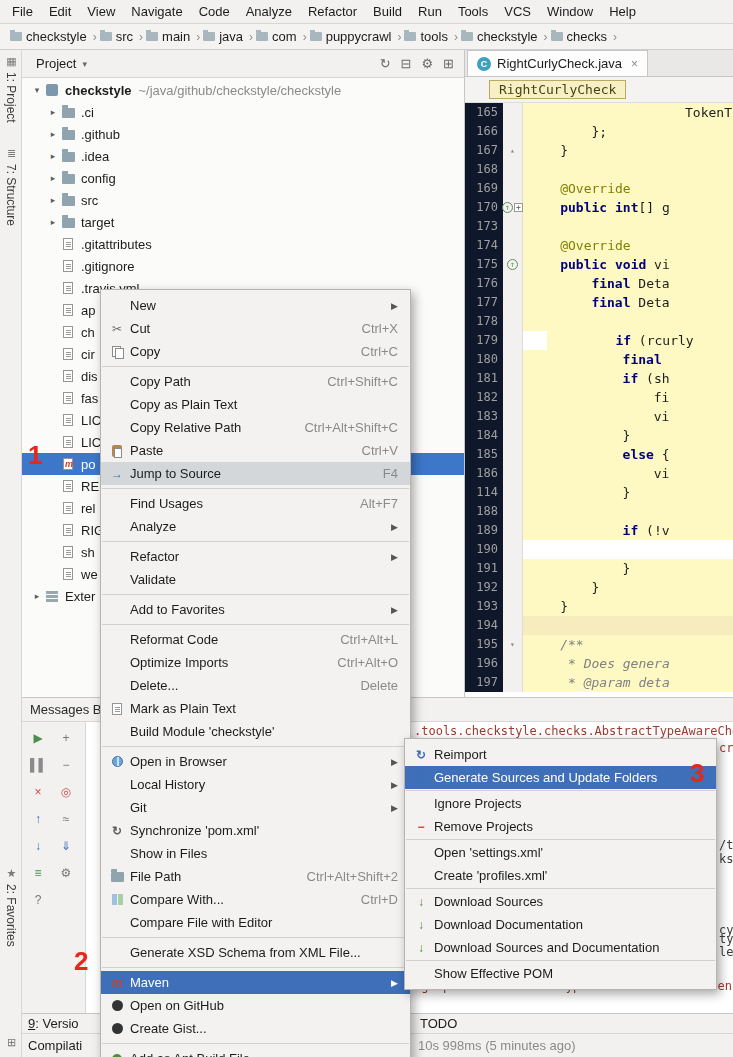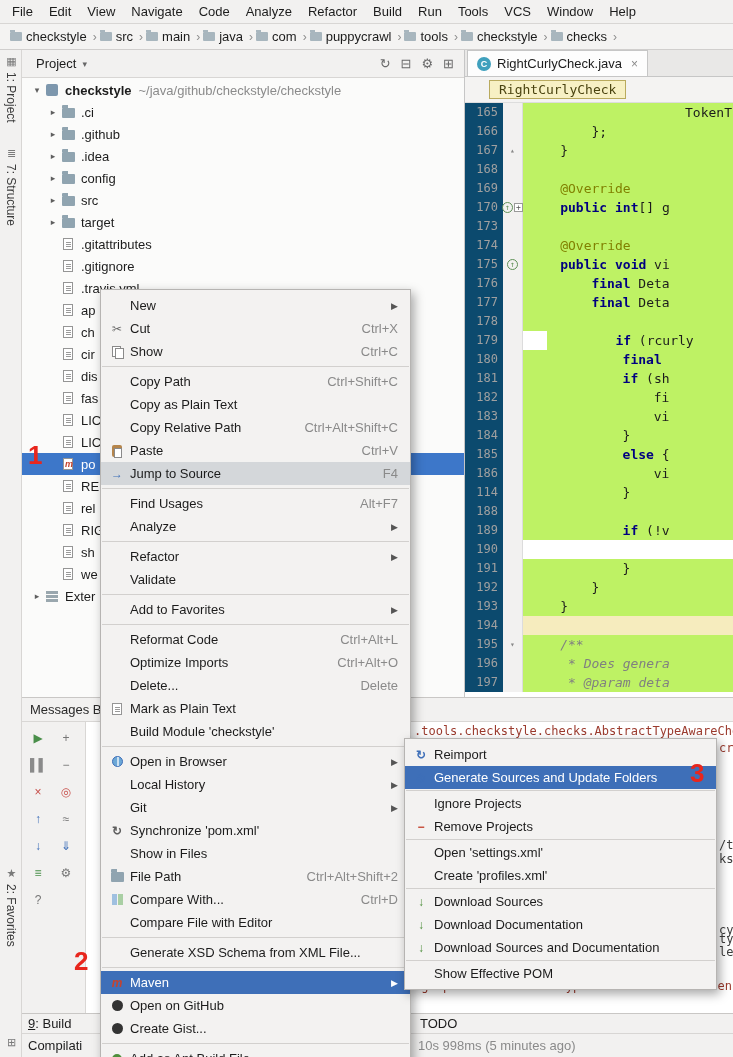--- a/index.html
+++ b/index.html
@@ -53,23 +53,23 @@
   
   .editor{position:absolute;left:465px;top:50px;width:268px;height:647px;background:#fff;z-index:1}
   .tabbar{height:27px;background:#e9e8e7;border-bottom:1px solid #c6c6c6;display:flex;align-items:flex-end}
   .tab{height:26px;display:flex;align-items:center;gap:6px;padding:0 9px;background:#fdfdfd;border:1px solid #c6c6c6;border-bottom:none;margin-left:2px;white-space:nowrap}
   .class-ic{width:14px;height:14px;border-radius:50%;background:#3fa0bd;color:#fff;font:bold 9px/14px "Liberation Sans",sans-serif;text-align:center;flex:0 0 14px}
   .tab-close{color:#8a8a8a;font-size:12px;margin-left:3px}
   .bcbar{height:26px;background:#f4f3f2;border-bottom:1px solid #ddd;display:flex;align-items:center;padding-left:24px}
   .bchip{font-family:"DejaVu Sans Mono",monospace;font-size:13px;color:#4a4310;background:#f7f0c4;border:1px solid #b9aa5e;padding:1px 9px}
   .code{position:absolute;top:53px;left:0;right:0;bottom:0;font-family:"DejaVu Sans Mono",monospace;font-size:13px;overflow:hidden;background:#fff}
   .cl{height:19px;display:flex;white-space:pre}
-  .gut{width:38px;flex:0 0 38px;text-align:right;padding-right:5px;color:#a0a0a0;background:#0c4a6e;line-height:19px;font-size:12px}
+  .gut{width:38px;flex:0 0 38px;text-align:right;padding-right:5px;color:#a0a0a0;background:#0f172a;line-height:19px;font-size:12px}
   .gicons{width:20px;flex:0 0 20px;background:#f2f1f0;border-right:1px solid #dcdcdc;display:flex;align-items:center;justify-content:center;gap:1px}
-  .ctext{flex:1;line-height:19px;background:#bef264;overflow:hidden}
+  .ctext{flex:1;line-height:19px;background:#fef9c3;overflow:hidden}
   .cl.caret .ctext{background:#f6ecbe}
   .kw{color:#000080;font-weight:bold}
   .ann{color:#808000}
   .cmt{color:#808080;font-style:italic}
   .ovr{width:11px;height:11px;border:1px solid #5f9157;border-radius:50%;color:#5f9157;font-size:8px;line-height:9px;text-align:center;flex:0 0 11px}
   .foldbox{width:9px;height:9px;border:1px solid #999;background:#fff;color:#555;font-size:8px;line-height:7px;text-align:center;flex:0 0 9px}
   .foldmk{color:#888;font-size:8px}
 
   
   .bottom{position:absolute;left:22px;top:697px;width:711px;height:316px;background:#fff;border-top:1px solid #c9c7c5;z-index:1}
@@ -464,21 +464,21 @@
   <div class="con-line" style="left:414px;top:979px">rg.apache.tools.ant.types.Reference has been c</div>
   <div id="frags">
       <div class="con-frag" style="top: 838px;">/te</div>
       <div class="con-frag" style="top: 852px;">ksl</div>
       <div class="con-frag" style="top: 932px;">ty</div>
       <div class="con-frag" style="top: 923px;">cyl</div>
       <div class="con-frag" style="top: 945px;">le</div>
     </div>
 
   <div class="bstripe">
-    <span class="bar-txt" style="left:28px"><span class="u">9</span><span>: Build</span></span>
+    <span class="bar-txt" style="left:28px"><span class="u">9</span><span>: Versio</span></span>
     <span class="bar-txt" style="left:420px">TODO</span>
   </div>
 
   <div class="statusbar">
     <span class="bar-txt" style="left:28px">Compilati</span>
     <span class="bar-txt gray" style="left:418px">10s 998ms (5 minutes ago)</span>
   </div>
 
   <div id="ctx" class="popup">
       <div class="pm-item">
@@ -490,21 +490,21 @@
         <span class="pm-ic">
           <span style="color: rgb(102, 102, 102); font-size: 12px; line-height: 12px;">✂</span>
         </span>
         <span class="pm-lbl">Cut</span>
         <span class="pm-sc">Ctrl+X</span>
       </div>
       <div class="pm-item">
         <span class="pm-ic">
           <span class="ic-copy"></span>
         </span>
-        <span class="pm-lbl">Show</span>
+        <span class="pm-lbl">Copy</span>
         <span class="pm-sc">Ctrl+C</span>
       </div>
       <div class="pm-sep"></div>
       <div class="pm-item">
         <span class="pm-ic"></span>
         <span class="pm-lbl">Copy Path</span>
         <span class="pm-sc">Ctrl+Shift+C</span>
       </div>
       <div class="pm-item">
         <span class="pm-ic"></span>

